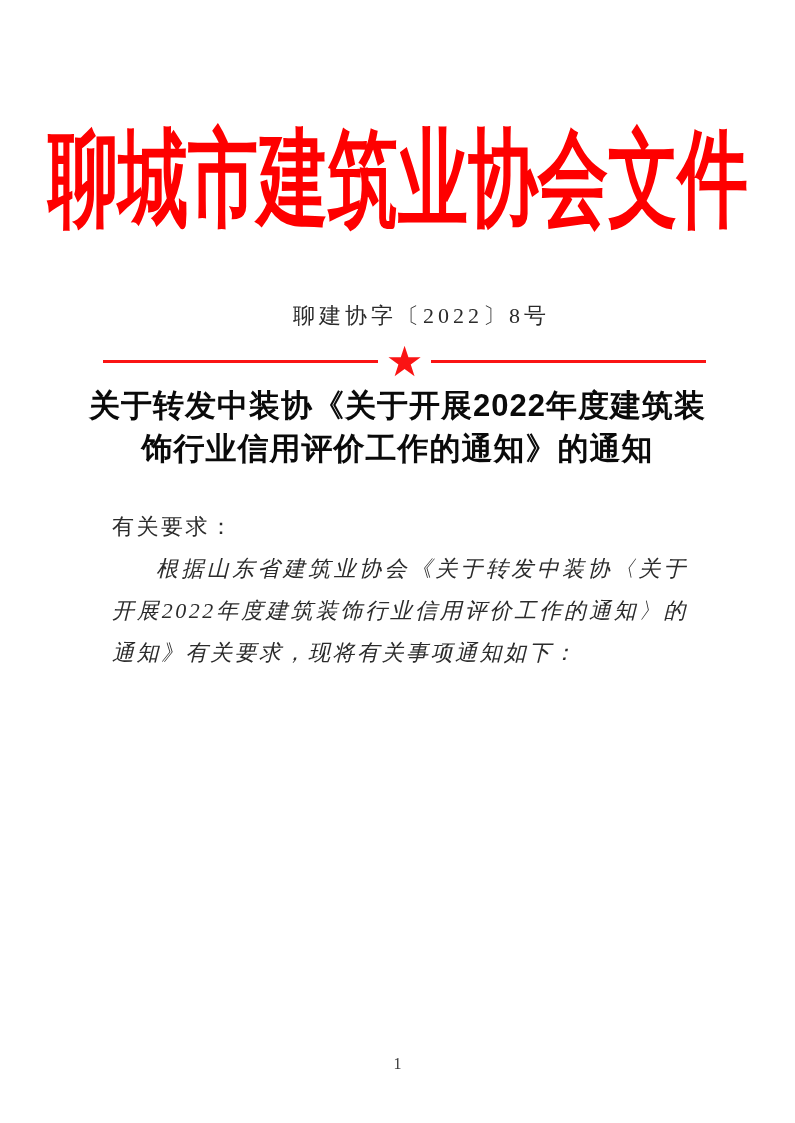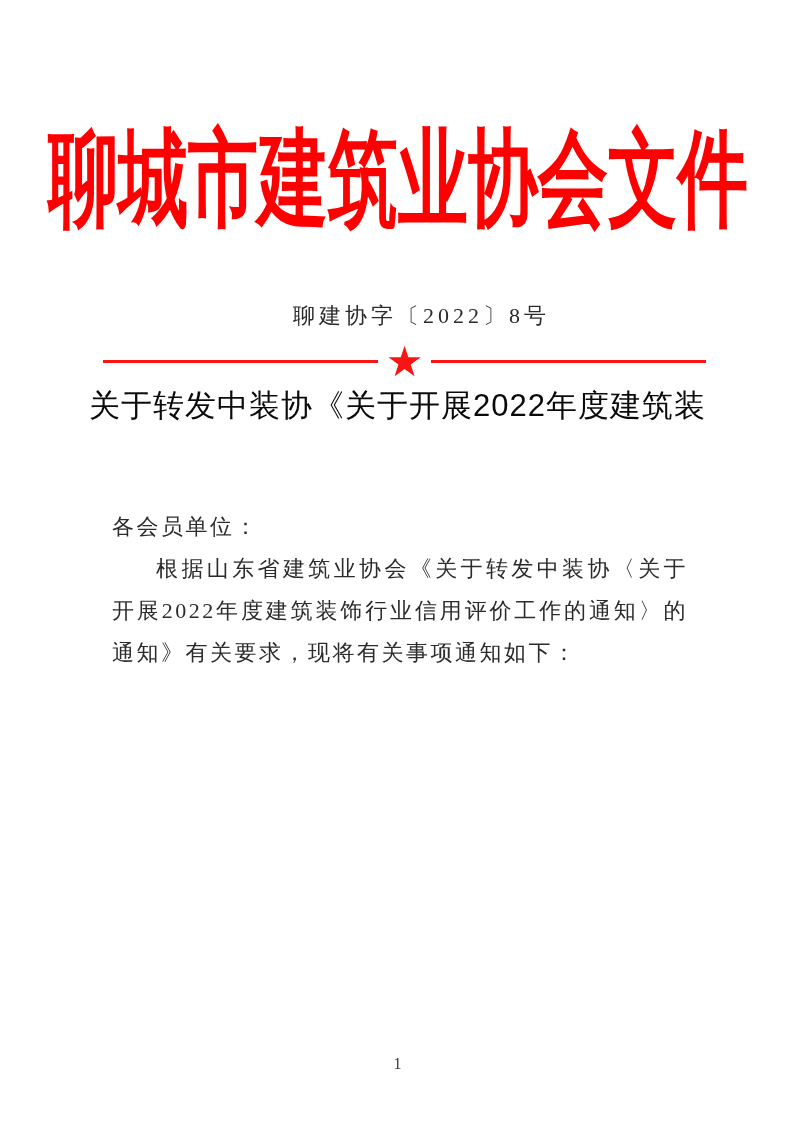--- a/index.html
+++ b/index.html
@@ -71,41 +71,41 @@
   }
   
   .doc-title {
     position: absolute;
     top: 384px;
     left: 0;
     width: 795px;
     margin: 0;
     text-align: center;
     font-family: "Liberation Sans", "DejaVu Sans", sans-serif;
-    font-weight: normal;
+    font-weight: bold;
     font-size: 31px;
     line-height: 43px;
     color: var(--title_black, #0a0a0a);
     letter-spacing: 1px;
   }
   .title-line { display: block; }
   
   .body-text {
     position: absolute;
     top: 506px;
     left: 112px;
     width: 576px;
     font-size: 22px;
     line-height: 42px;
     letter-spacing: 2.5px;
     text-align: justify;
     color: var(--body_text, #2b2b2b);
   }
   .body-text p { margin: 0; }
-  .body-text p.para { text-indent: 2em; }
+  .body-text p.para { text-indent: 2em; font-style: italic; }
   
   .page-number {
     position: absolute;
     top: 1055px;
     left: 0;
     width: 795px;
     text-align: center;
     font-size: 16px;
     color: #3a3a3a;
   }
@@ -122,22 +122,23 @@
   <div class="doc-number">聊建协字〔2022〕8号</div>
 
   <div class="divider">
     <span class="line"></span>
     <span class="star">★</span>
     <span class="line"></span>
   </div>
 
   <h1 class="doc-title">
     <span class="title-line">关于转发中装协《关于开展2022年度建筑装</span>
+    <span class="title-line">饰行业信用评价工作的通知》的通知</span>
   </h1>
 
   <div class="body-text">
-    <p class="salutation">各会员单位：</p>
+    <p class="salutation">有关要求：</p>
     <p class="para">根据山东省建筑业协会《关于转发中装协〈关于开展2022年度建筑装饰行业信用评价工作的通知〉的通知》有关要求，现将有关事项通知如下：</p>
   </div>
 
   <div class="page-number">1</div>
 
 </div>
 
 </body></html>

